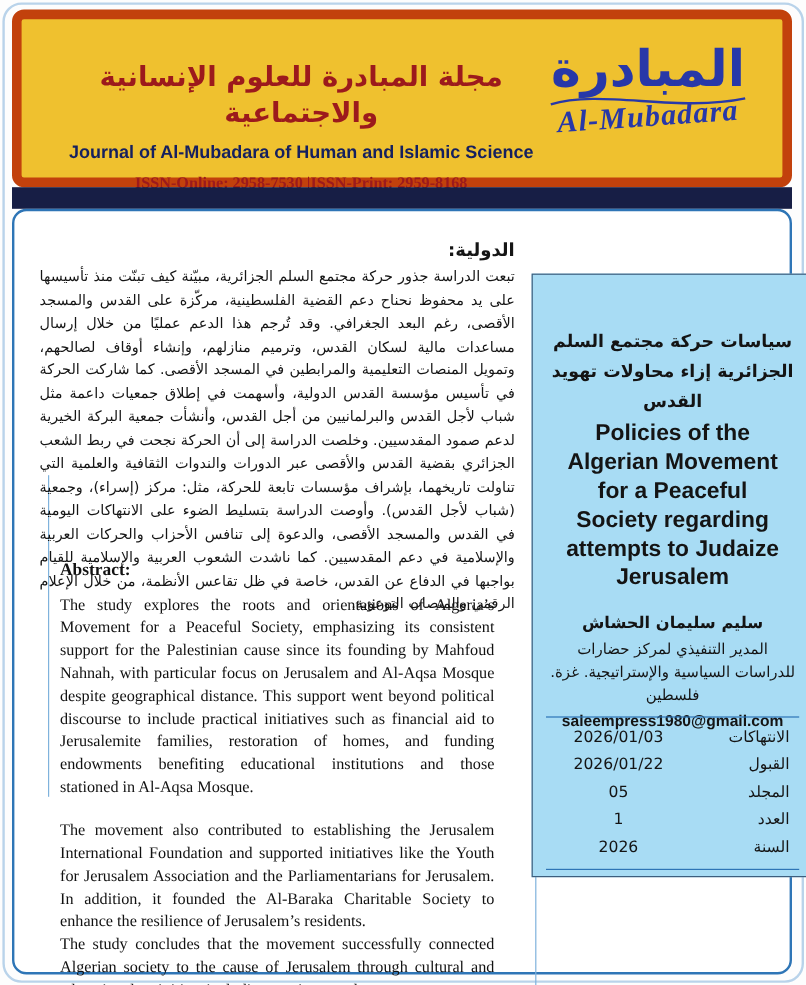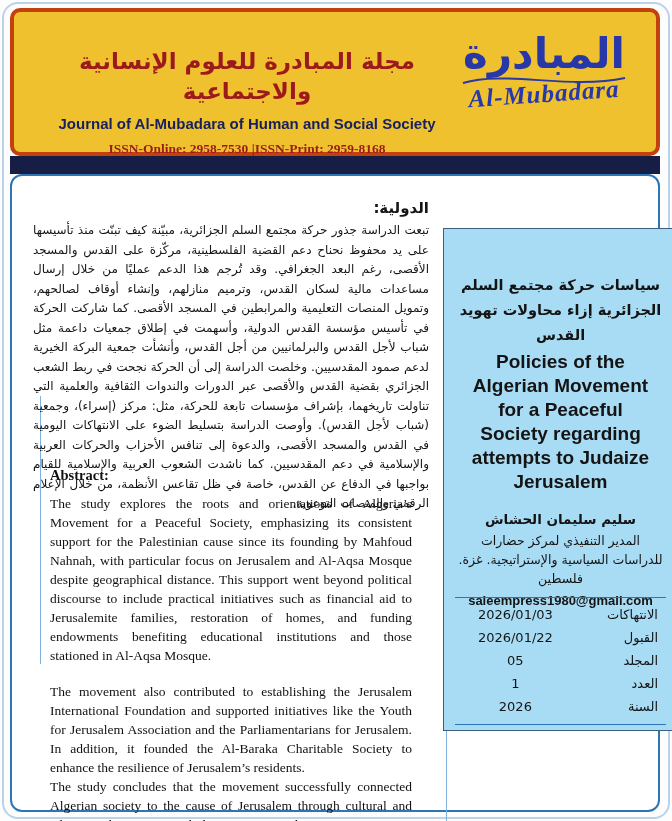--- a/index.html
+++ b/index.html
@@ -2,21 +2,21 @@
 <html lang="ar"><head>
 <meta charset="utf-8">
 <style>
   html,body{margin:0;padding:0;background:#fff;}
   #page{position:relative;width:672px;height:821px;background:#fdfdfd;overflow:hidden;
         font-family:"DejaVu Sans",sans-serif;}
   .frame{position:absolute;left:2px;top:2px;right:2px;bottom:2px;border:2px solid #b9d3ea;border-radius:16px;}
 
   
   .header{position:absolute;left:10px;top:8px;width:650px;height:148px;background:#EFC12F;
-          border:4px solid #c2410c;border-radius:10px;box-sizing:border-box;}
+          border:8px solid #c2410c;border-radius:10px;box-sizing:border-box;}
   .header-text{position:absolute;left:14px;top:34px;width:438px;text-align:center;}
   .jtitle-ar{font-size:23px;font-weight:bold;color:#9c1a1c;letter-spacing:0px;line-height:30px;}
   .jtitle-en{font-size:15px;font-weight:bold;color:#15205f;margin-top:9px;
              font-family:"Liberation Sans",sans-serif;}
   .issn{font-size:13.5px;font-weight:bold;color:#9c1a1c;margin-top:9px;
         font-family:"Liberation Serif",serif;}
   .logo{position:absolute;right:14px;top:18px;width:196px;height:118px;text-align:center;color:#2838a8;}
   .logo-ar{font-size:42px;font-weight:bold;line-height:48px;}
   .logo-swash{display:block;margin:-4px auto 0 auto;}
   .logo-en{font-size:25px;font-weight:bold;font-style:italic;font-family:"Liberation Serif",serif;
@@ -67,21 +67,21 @@
 </style>
 </head>
 <body>
 
 <div id="page">
   <div class="frame"></div>
 
   <div class="header">
     <div class="header-text">
       <div class="jtitle-ar">مجلة المبادرة للعلوم الإنسانية والاجتماعية</div>
-      <div class="jtitle-en">Journal of Al-Mubadara of Human and Social Society</div>
+      <div class="jtitle-en">Journal of Al-Mubadara of Human and Islamic Science</div>
       <div class="issn">ISSN-Online: 2958-7530 |ISSN-Print: 2959-8168</div>
     </div>
     <div class="logo">
       <div class="logo-ar">المبادرة</div>
       <svg class="logo-swash" width="170" height="14" viewBox="0 0 170 14">
         <path d="M4 9 C 45 -4, 110 16, 166 4" stroke="#2838a8" stroke-width="2" fill="none"></path>
       </svg>
       <div class="logo-en">Al-Mubadara</div>
     </div>
   </div>

